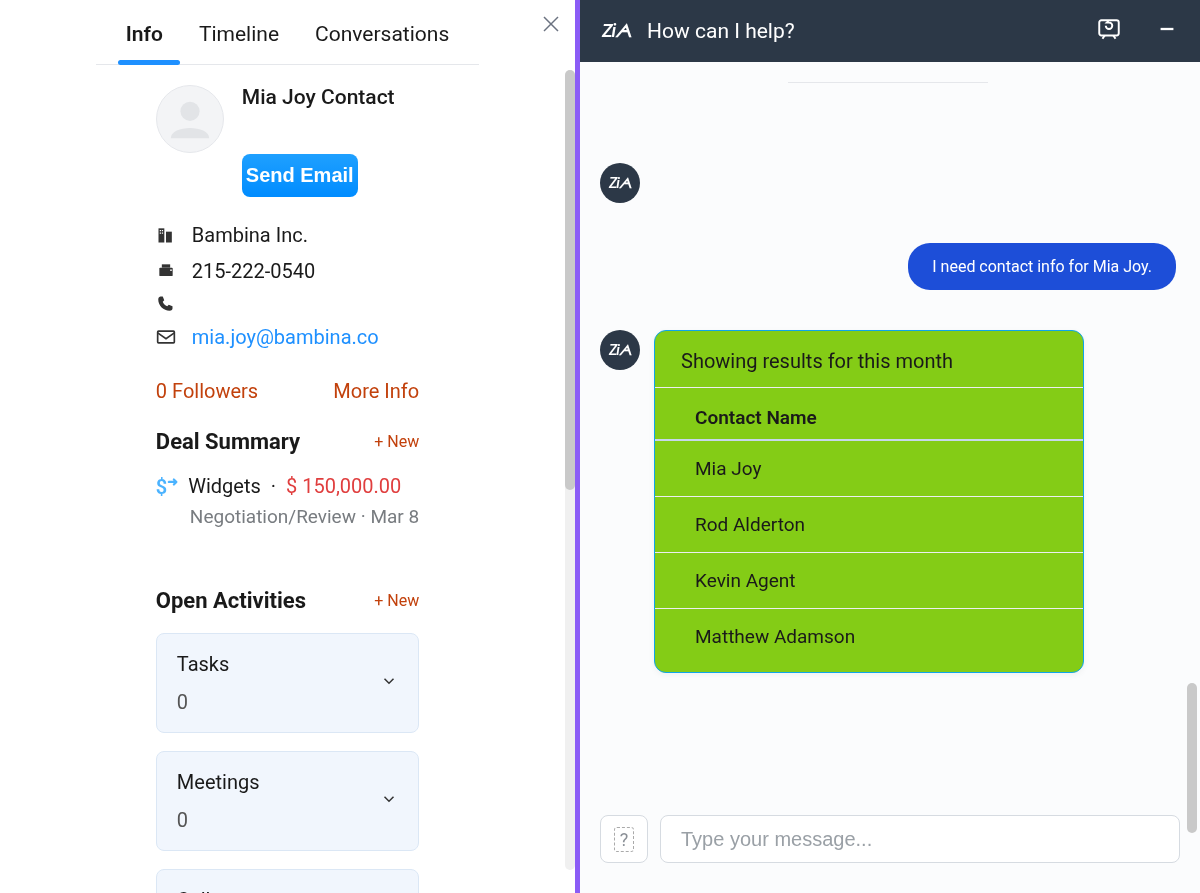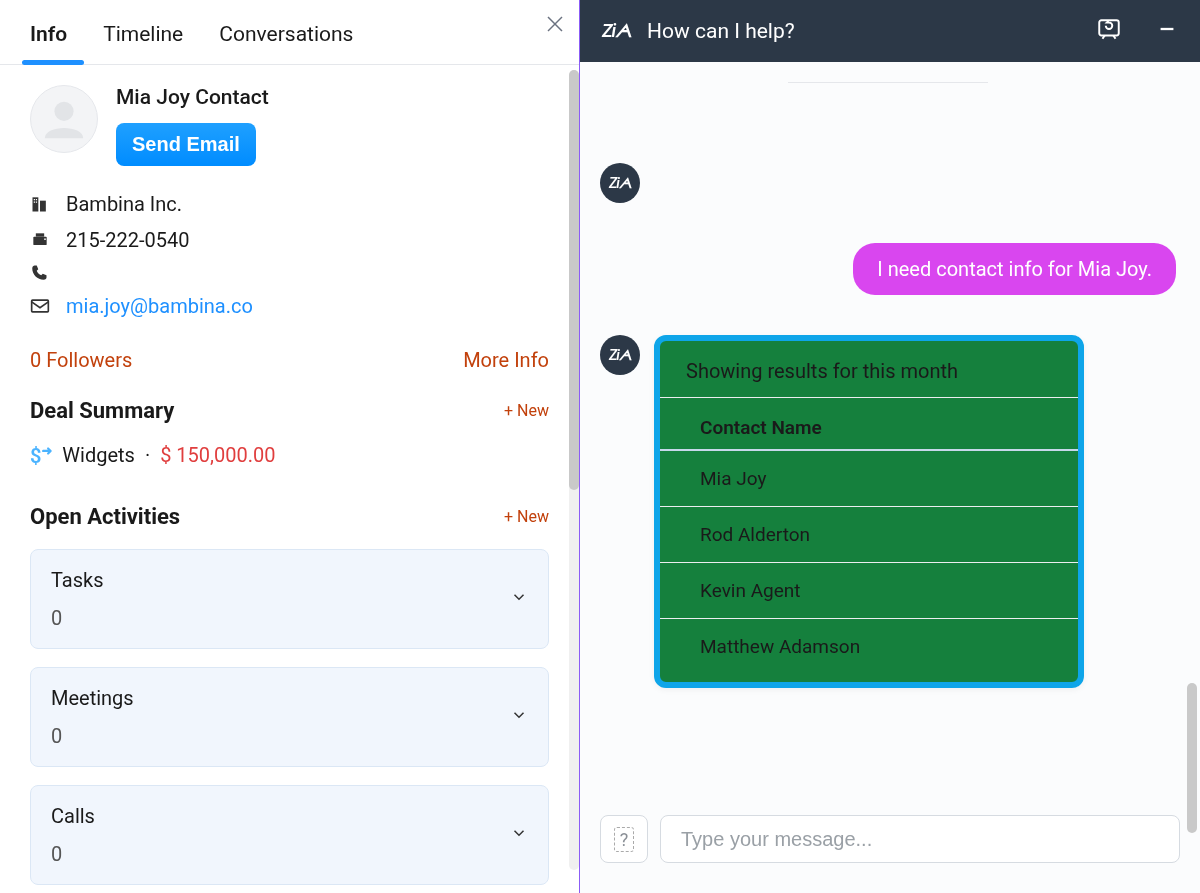--- a/index.html
+++ b/index.html
@@ -10,24 +10,25 @@
     overflow: hidden;
     display: flex;
     background: #fff;
     color: #1a1a1a;
   }
 
   
   .left-panel {
     width: 580px;
     height: 893px;
-    border-right: 1px solid #8b5cf6;
+    border-right: 5px solid #8b5cf6;
     position: relative;
     display: flex;
     flex-direction: column;
+    align-items: center;
   }
   .tabs {
     display: flex;
     gap: 36px;
     padding: 22px 30px 0 30px;
     border-bottom: 1px solid #e5e7eb;
     position: relative;
   }
   .tab {
     font-size: 21px;
@@ -76,23 +77,24 @@
     align-items: center;
     justify-content: center;
   }
   .contact-title { font-size: 21px; font-weight: 500; margin-bottom: 14px; }
   .send-email-btn {
     background: linear-gradient(#1FA0FF,#008CFF);
     color: #fff;
     border: none;
     font-size: 20px;
     font-weight: 600;
-    padding: 10px 16px;
+    padding: 10px 4px;
     border-radius: 8px;
     cursor: pointer;
+    margin-top: 31px;
   }
 
   .info-list { margin-bottom: 18px; }
   .info-row {
     display: flex;
     align-items: center;
     gap: 14px;
     font-size: 20px;
     padding: 6px 0;
   }
@@ -207,31 +209,31 @@
   }
   .bubble-bot {
     background: #fff;
     border: 1px solid #e5e7eb;
     border-radius: 22px;
     padding: 14px 24px;
     font-size: 20px;
     max-width: 400px;
   }
   .bubble-user {
-    background: #d946ef;
+    background: #1d4ed8;
     color: #fff;
     border-radius: 22px;
     padding: 14px 24px;
-    font-size: 20px;
+    font-size: 16px;
     max-width: 420px;
   }
 
   .results-card {
-    background: #15803d;
-    border: 6px solid #0ea5e9;
+    background: #84cc16;
+    border: 1px solid #0ea5e9;
     border-radius: 12px;
     box-shadow: 0 2px 6px rgba(0,0,0,0.05);
     width: 430px;
     padding-bottom: 8px;
   }
   .results-header {
     font-size: 20px;
     padding: 18px 26px 14px 26px;
     border-bottom: 1px solid #eceef0;
   }
@@ -375,20 +377,25 @@
     <div class="section-header">
       <span class="section-title">Deal Summary</span>
       <span class="link-blue">+ New</span>
     </div>
 
     <div class="deal-row">
       <span style="color:#4bb3ff;font-weight:600;">$<span style="color:#4bb3ff;font-size:13px;vertical-align:super;">➜</span></span>
       <span>Widgets</span>
       <span>·</span>
       <span class="deal-amount">$ 150,000.00</span>
+    </div>
+    <div class="deal-sub">
+      <span>Negotiation/Review</span>
+      <span> · </span>
+      <span>Mar 8</span>
     </div>
 
     <div style="height:30px"></div>
 
     <div class="section-header">
       <span class="section-title">Open Activities</span>
       <span class="link-blue">+ New</span>
     </div>
 
     <div class="activity-card">

